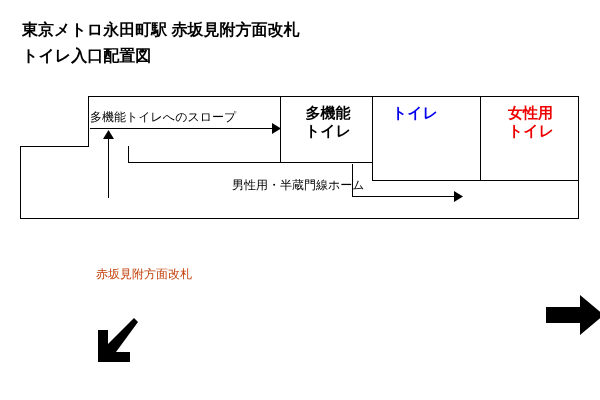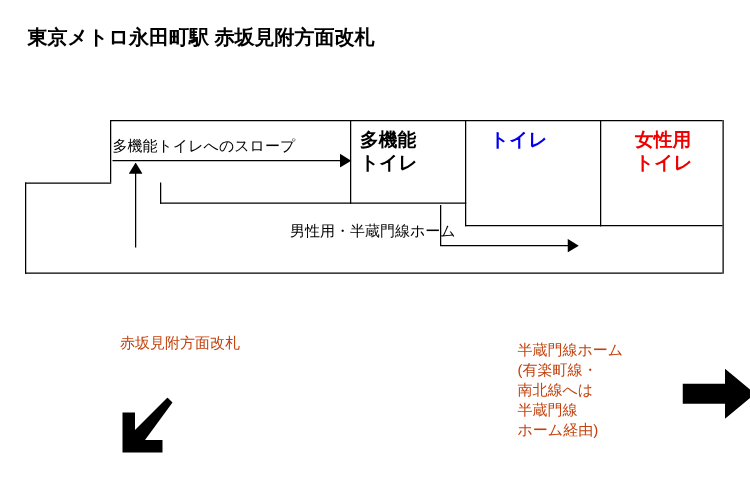--- a/index.html
+++ b/index.html
@@ -37,21 +37,21 @@
     background: #000000;
   }
   .ln-h { height: 1px; }
   .ln-v { width: 1px; }
 
   
   .room-label {
     font-size: 15px;
     font-weight: bold;
     line-height: 18px;
-    text-align: left;
+    text-align: center;
     white-space: nowrap;
   }
   .blue { color: #0000ee; }
   .red  { color: #ee0000; }
 
   
   .note {
     font-size: 12px;
     line-height: 15px;
     white-space: nowrap;
@@ -73,20 +73,21 @@
 
   
   .big-arrow { position: absolute; }
 </style>
 </head>
 <body>
 
 <div id="stage">
 
   <div class="abs title-line" id="title1">東京メトロ永田町駅  赤坂見附方面改札</div>
+  <div class="abs title-line" id="title2">トイレ入口配置図</div>
 
   <div class="abs ln ln-h" style="left:88px; top:96px; width:490px;"></div>
 
   <div class="abs ln ln-v" style="left:88px; top:96px; height:50px;"></div>
 
   <div class="abs ln ln-h" style="left:20px; top:146px; width:69px;"></div>
 
   <div class="abs ln ln-v" style="left:20px; top:146px; height:73px;"></div>
 
   <div class="abs ln ln-h" style="left:20px; top:218px; width:558px;"></div>
@@ -154,25 +155,18 @@
 
   <svg class="big-arrow" width="48" height="48" viewBox="0 0 48 48" style="left:94px; top:318px;">
     <g fill="#000000">
       <polygon points="44,4 40,0 14,26 14,12 4,12 4,44 36,44 36,34 22,34"></polygon>
     </g>
   </svg>
   <svg class="big-arrow" width="46" height="46" viewBox="0 0 46 46" style="left:96px; top:320px;">
     <path d="M42,12 L34,4 L20,18 L20,6 L6,20 L6,40 L26,40 L40,26 L28,26 Z" fill="#000000" opacity="0"></path>
   </svg>
 
-  <div class="abs caption" style="left:414px; top:272px;">
-    <div>半蔵門線ホーム</div>
-    <div>(有楽町線・</div>
-    <div>南北線へは</div>
-    <div>半蔵門線</div>
-    <div>ホーム経由)</div>
-  </div>
 
   <svg class="big-arrow" width="58" height="40" viewBox="0 0 58 40" style="left:546px; top:295px;">
     <polygon points="0,12 34,12 34,0 58,20 34,40 34,28 0,28" fill="#000000"></polygon>
   </svg>
 
 </div>
 
 </body></html>

